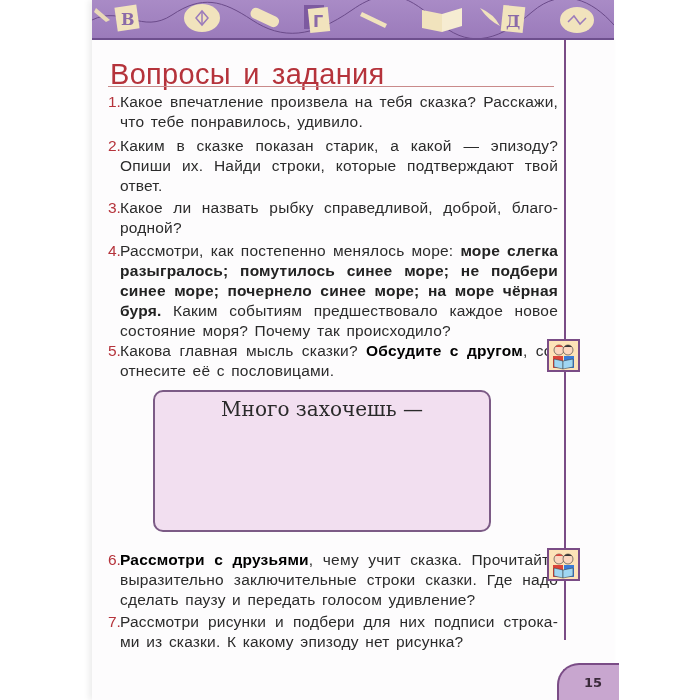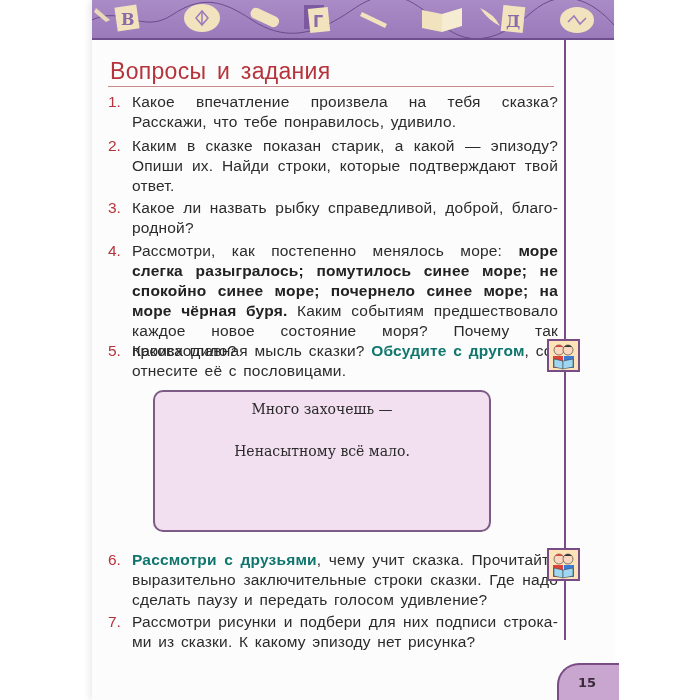--- a/index.html
+++ b/index.html
@@ -21,49 +21,49 @@
     .banner svg { position: absolute; left: 0; top: 0; }
     .margin-line {
       position: absolute; left: 564px; top: 40px; width: 2px; height: 600px; background: #7a4c86;
     }
     .page-num-tab {
       position: absolute; left: 557px; top: 663px; width: 60px; height: 45px;
       background: #c8a6cf; border-top-left-radius: 22px;
       border-top: 2px solid #7a4c86; border-left: 2px solid #7a4c86;
     }
     .page-num {
-      position: absolute; left: 572px; top: 675px; width: 30px; text-align: center;
+      position: absolute; left: 572px; top: 675px; width: 30px; text-align: right;
       font-family: "DejaVu Sans", sans-serif; font-weight: bold; font-size: 13px; color: #3a2a3a;
     }
     .heading {
       position: absolute; left: 110px; top: 58px;
-      font-family: "Liberation Sans", sans-serif; font-size: 23px; color: #b5333b;
+      font-family: "Liberation Sans", sans-serif; font-size: 29px; color: #b5333b;
       letter-spacing: 0.3px; word-spacing: 4px;
     }
     .heading-rule {
       position: absolute; left: 108px; top: 86px; width: 446px; height: 1px; background: #c98a8a;
     }
     .q {
       position: absolute; left: 108px; width: 450px;
       font-family: "Liberation Sans", sans-serif; font-size: 15.5px; line-height: 20px;
       color: #2b2b2b;
     }
     .q .num {
       position: absolute; left: 0; top: 0; color: #b5333b; width: 20px;
     }
     .q .text {
-      display: block; margin-left: 24px; text-align: justify; text-align-last: left;
+      display: block; margin-left: 12px; text-align: justify; text-align-last: left;
       word-spacing: 2px; letter-spacing: 0.2px;
     }
     .q b { color: #222; font-weight: bold; }
-    .q .red { color: #0f766e; font-weight: bold; }
+    .q .red { color: #000000; font-weight: bold; }
     .proverbs {
       position: absolute; left: 153px; top: 390px; width: 338px; height: 142px;
       background: #f2dff0; border: 2px solid #7c5b86; border-radius: 10px;
-      font-family: "DejaVu Serif", serif; font-size: 14px; color: #2a2a2a;
+      font-family: "DejaVu Serif", serif; font-size: 20px; color: #2a2a2a;
       text-align: center; box-sizing: border-box; padding-top: 8px;
     }
     .proverbs .line { line-height: 18px; }
     .proverbs .gap { height: 8px; }
     .pair-icon {
       position: absolute; left: 547px; width: 33px; height: 33px;
       border: 2px solid #7a4c86; background: #fde3b8; box-sizing: border-box;
     }
   </style>
 </head>
@@ -140,21 +140,21 @@
   <span class="text">Каким в сказке показан старик, а какой — эпизоду? Опиши их. Найди строки, которые подтверждают твой ответ.</span>
 </div>
 
 <div class="q" style="top:198px;">
   <span class="num">3.</span>
   <span class="text">Какое ли назвать рыбку справедливой, доброй, благо-родной?</span>
 </div>
 
 <div class="q" style="top:241px;">
   <span class="num">4.</span>
-  <span class="text"><span>Рассмотри, как постепенно менялось море: </span><b>море слегка разыгралось; помутилось синее море; не спокойно синее море; почернело синее море; на море чёрная буря.</b><span> Каким событиям предшествовало каждое новое состояние моря? Почему так происходило?</span></span>
+  <span class="text"><span>Рассмотри, как постепенно менялось море: </span><b>море слегка разыгралось; помутилось синее море; не подбери синее море; почернело синее море; на море чёрная буря.</b><span> Каким событиям предшествовало каждое новое состояние моря? Почему так происходило?</span></span>
 </div>
 
 <div class="q" style="top:341px;">
   <span class="num">5.</span>
   <span class="text"><span>Какова главная мысль сказки? </span><span class="red">Обсудите с другом</span><span>, со-отнесите её с пословицами.</span></span>
 </div>
 
 <div class="pair-icon" style="top:339px;">
   <svg width="29" height="29" viewBox="0 0 29 29">
     <circle cx="10" cy="9" r="5" fill="#fbd7c0" stroke="#333" stroke-width="0.6"></circle>
@@ -166,21 +166,20 @@
     <path d="M5 18 L14 20 L14 28 L5 26 Z" fill="#9fd6f2" stroke="#333" stroke-width="0.5"></path>
     <path d="M14 20 L24 18 L24 26 L14 28 Z" fill="#9fd6f2" stroke="#333" stroke-width="0.5"></path>
   </svg>
 </div>
 
 <div class="proverbs">
   <div class="line">Много захочешь —</div>
   <div class="gap"></div>
   <div class="gap"></div>
   <div class="gap"></div>
-  <div class="line">Ненасытному всё мало.</div>
 </div>
 
 <div class="q" style="top:550px;">
   <span class="num">6.</span>
   <span class="text"><span class="red">Рассмотри с друзьями</span><span>, чему учит сказка. Прочитайте выразительно заключительные строки сказки. Где надо сделать паузу и передать голосом удивление?</span></span>
 </div>
 
 <div class="pair-icon" style="top:548px;">
   <svg width="29" height="29" viewBox="0 0 29 29">
     <circle cx="10" cy="9" r="5" fill="#fbd7c0" stroke="#333" stroke-width="0.6"></circle>

